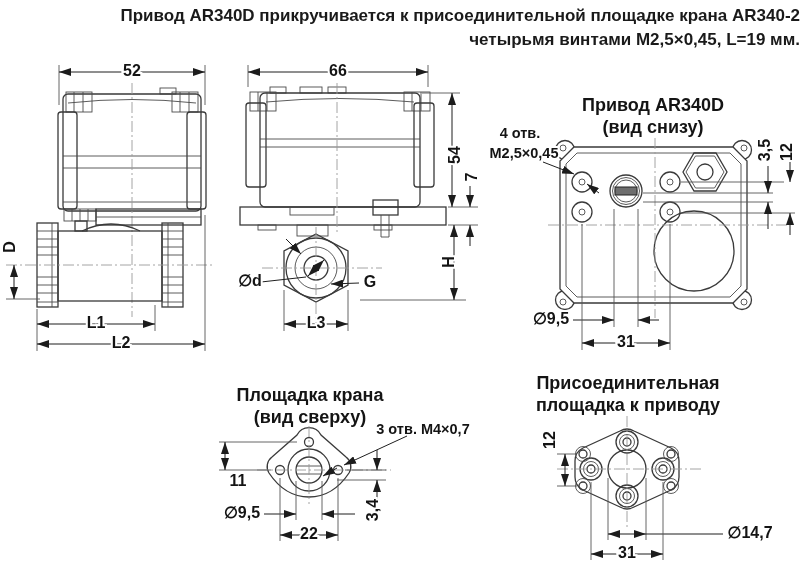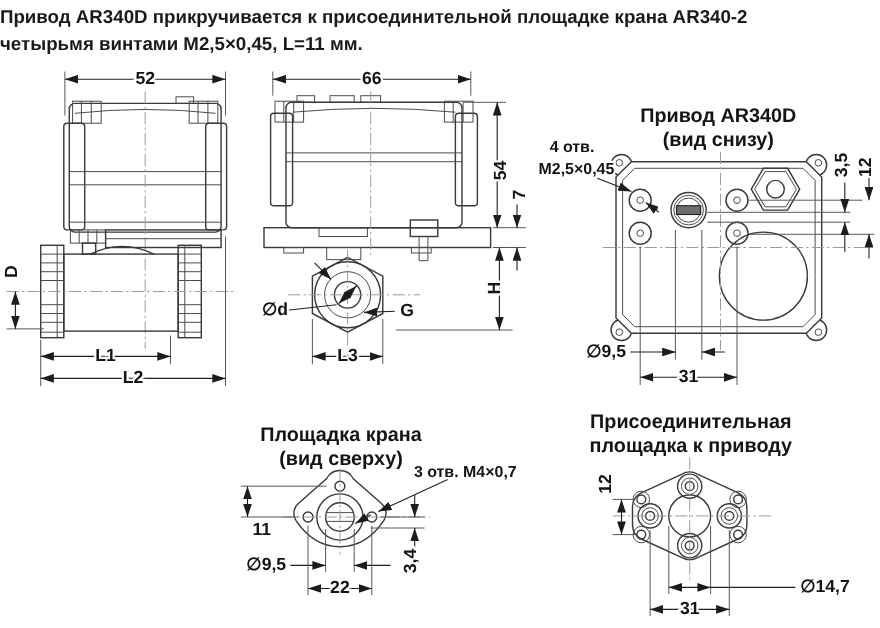--- a/index.html
+++ b/index.html
@@ -1,18 +1,18 @@
 <!DOCTYPE html>
 <html><head>
 <meta charset="utf-8">
 <style>
   html,body{margin:0;padding:0;background:#ffffff;}
   #page{position:relative;width:800px;height:571px;background:#fff;overflow:hidden;
         font-family:"Liberation Sans",sans-serif;}
-  .main-title{position:absolute;top:4px;left:0;width:800px;text-align:left;
+  .main-title{position:absolute;top:4px;left:0;width:800px;text-align:right;
               font-weight:bold;font-size:17px;line-height:24px;color:#1a1a1a;}
   .panel{position:absolute;}
   
   .ln{fill:none;stroke:#3a3a3a;stroke-width:1.3;}
   .lnw{fill:#ffffff;stroke:#3a3a3a;stroke-width:1.3;}
   .lt{fill:none;stroke:#4a4a4a;stroke-width:0.9;}
   .dim{fill:none;stroke:#1f1f1f;stroke-width:1;}
   .ext{fill:none;stroke:#555;stroke-width:0.9;}
   .cl{fill:none;stroke:#9a9a9a;stroke-width:0.9;stroke-dasharray:11 3 2 3;}
   .slot{fill:#6e6e6e;stroke:#222;stroke-width:1;}
@@ -23,21 +23,21 @@
   .nt{font-weight:bold;font-size:14.5px;fill:#141414;stroke:#ffffff;stroke-width:4px;
       paint-order:stroke;text-anchor:middle;dominant-baseline:middle;}
 </style>
 </head>
 <body>
 
 <div id="page">
 
   <div class="main-title">
     <div>Привод AR340D прикручивается к присоединительной площадке крана AR340-2</div>
-    <div>четырьмя винтами М2,5×0,45, L=11 мм.</div>
+    <div>четырьмя винтами М2,5×0,45, L=19 мм.</div>
   </div>
 
   <svg width="0" height="0" style="position:absolute">
     <defs>
       <marker id="ar" viewBox="0 0 12 8" markerWidth="12" markerHeight="8" refX="12" refY="4" orient="auto-start-reverse" markerUnits="userSpaceOnUse">
         <path d="M0,0 L12,4 L0,8 Z" fill="#1c1c1c"></path>
       </marker>
     </defs>
   </svg>
 

